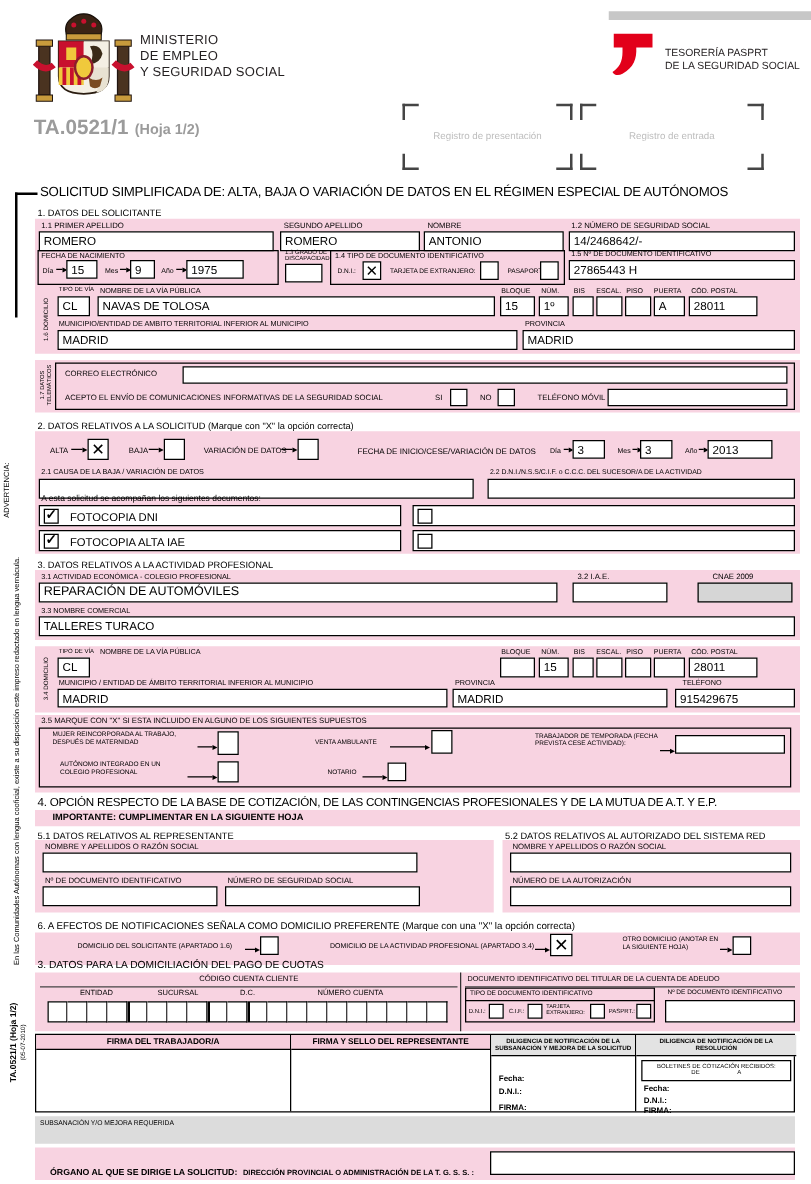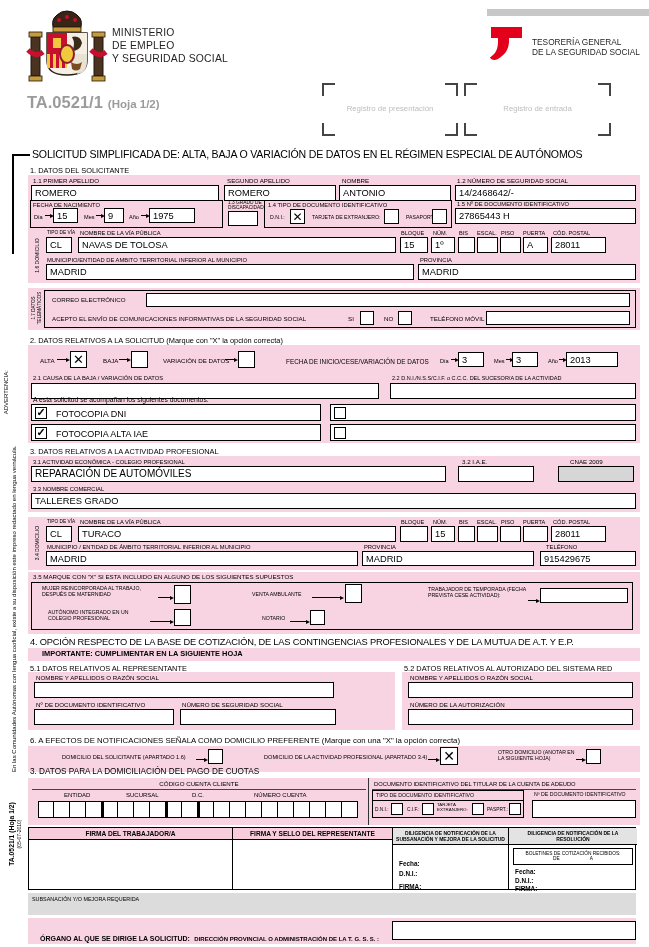--- a/index.html
+++ b/index.html
@@ -62,21 +62,21 @@
   <div style="position:absolute;left:112px;top:27px;font-size:10.4px;line-height:12.8px;color:#231f20;letter-spacing:0.2px;">
     <div>MINISTERIO</div>
     <div>DE EMPLEO</div>
     <div>Y SEGURIDAD SOCIAL</div>
   </div>
   <div style="position:absolute;left:487px;top:9px;width:162px;height:7px;background:#c7c7c7;"></div>
   <svg style="position:absolute;left:488px;top:24px;" width="36" height="40" viewBox="0 0 36 40">
     <path d="M3 3 h31 v11 h-13 c0.5 9 -2 16 -11 21 c-3.5 1.8 -7 1 -8 -1.5 c5.5 -3.5 8 -8.5 8 -16 v-3.5 h-7 z" fill="#e2001a"></path>
   </svg>
   <div style="position:absolute;left:532px;top:37px;font-size:8.3px;line-height:10px;color:#231f20;">
-    <div>TESORERÍA GENERAL</div>
+    <div>TESORERÍA PASPRT</div>
     <div>DE LA SEGURIDAD SOCIAL</div>
   </div>
   <div style="position:absolute;left:27px;top:93px;color:#9b9b9b;font-weight:bold;display:flex;align-items:baseline;gap:5px;">
     <span style="font-size:16.5px;">TA.0521/1</span>
     <span style="font-size:11.5px;">(Hoja 1/2)</span>
   </div>
   <div style="position:absolute;left:464px;top:83px;width:147px;height:53px;">
     <i class="corner c-tl"></i>
       <i class="corner c-tr"></i>
       <i class="corner c-bl"></i>
@@ -224,28 +224,27 @@
 
   <div class="h" style="left:30px;top:447px;">3. DATOS RELATIVOS A LA ACTIVIDAD PROFESIONAL</div>
   <div class="pink" style="left:28px;top:456px;width:612px;height:56px;"></div>
   <div class="l" style="left:33px;top:459px;font-size:5.8px;">3.1 ACTIVIDAD ECONÓMICA - COLEGIO PROFESIONAL</div>
   <div class="f" style="left:31px;top:466px;width:415px;height:16px;font-size:10px;">REPARACIÓN DE AUTOMÓVILES</div>
   <div class="l" style="left:462px;top:459px;">3.2 I.A.E.</div>
   <div class="f" style="left:458px;top:466px;width:76px;height:16px;"></div>
   <div class="l" style="left:570px;top:459px;">CNAE 2009</div>
   <div class="f" style="left:558px;top:466px;width:76px;height:16px;background:#d6d6d6;"></div>
   <div class="l" style="left:33px;top:486px;font-size:5.8px;">3.3 NOMBRE COMERCIAL</div>
-  <div class="f" style="left:31px;top:493px;width:605px;height:16px;">TALLERES GRADO</div>
+  <div class="f" style="left:31px;top:493px;width:605px;height:16px;">TALLERES TURACO</div>
 
   <div class="pink" style="left:28px;top:517px;width:612px;height:53px;"></div>
   <div class="vert" style="left:34px;top:567px;width:48px;font-size:5px;">3.4 DOMICILIO</div>
   <div class="l l48" style="left:47px;top:519px;">TIPO DE VÍA</div>
   <div class="f" style="left:46px;top:526px;width:26px;height:16px;">CL</div>
   <div class="l" style="left:80px;top:519px;font-size:5.8px;">NOMBRE DE LA VÍA PÚBLICA</div>
-  <div class="f" style="left:78px;top:526px;width:318px;height:16px;">TURACO</div>
   <div class="l" style="left:401px;top:519px;font-size:5.6px;">BLOQUE</div>
   <div class="f" style="left:400px;top:526px;width:28px;height:16px;"></div>
   <div class="l" style="left:433px;top:519px;font-size:5.6px;">NÚM.</div>
   <div class="f" style="left:431px;top:526px;width:24px;height:16px;">15</div>
   <div class="l" style="left:459px;top:519px;font-size:5.6px;">BIS</div>
   <div class="f" style="left:458px;top:526px;width:17px;height:16px;"></div>
   <div class="l" style="left:477px;top:519px;font-size:5.6px;">ESCAL.</div>
   <div class="f" style="left:477px;top:526px;width:21px;height:16px;"></div>
   <div class="l" style="left:501px;top:519px;font-size:5.6px;">PISO</div>
   <div class="f" style="left:500px;top:526px;width:21px;height:16px;"></div>

